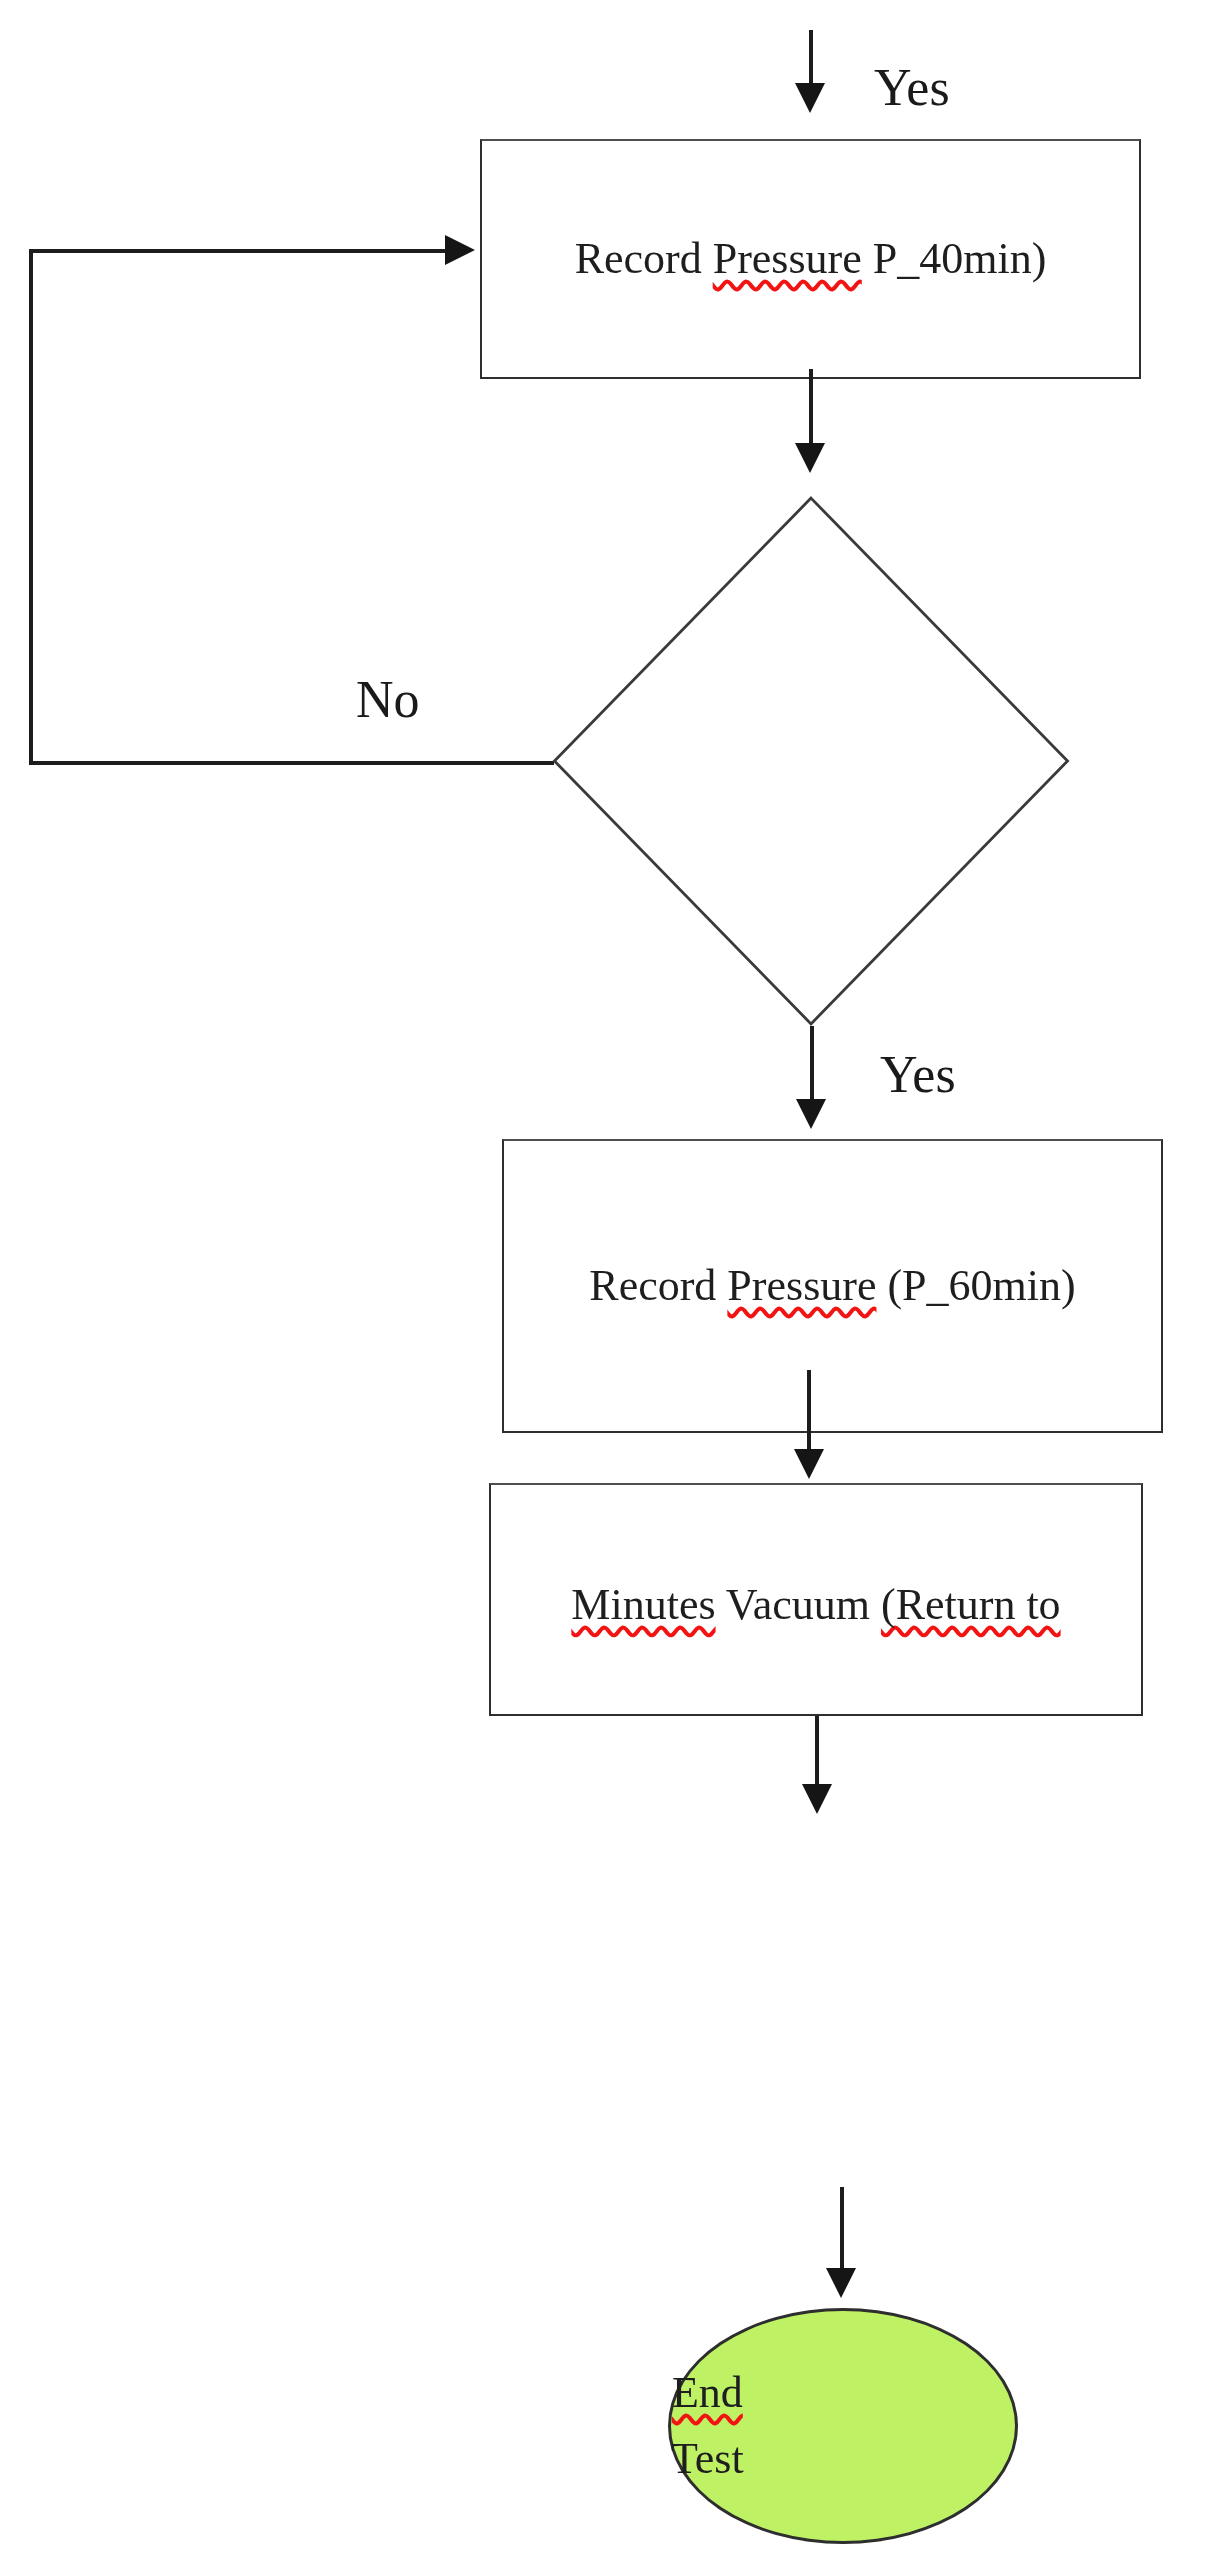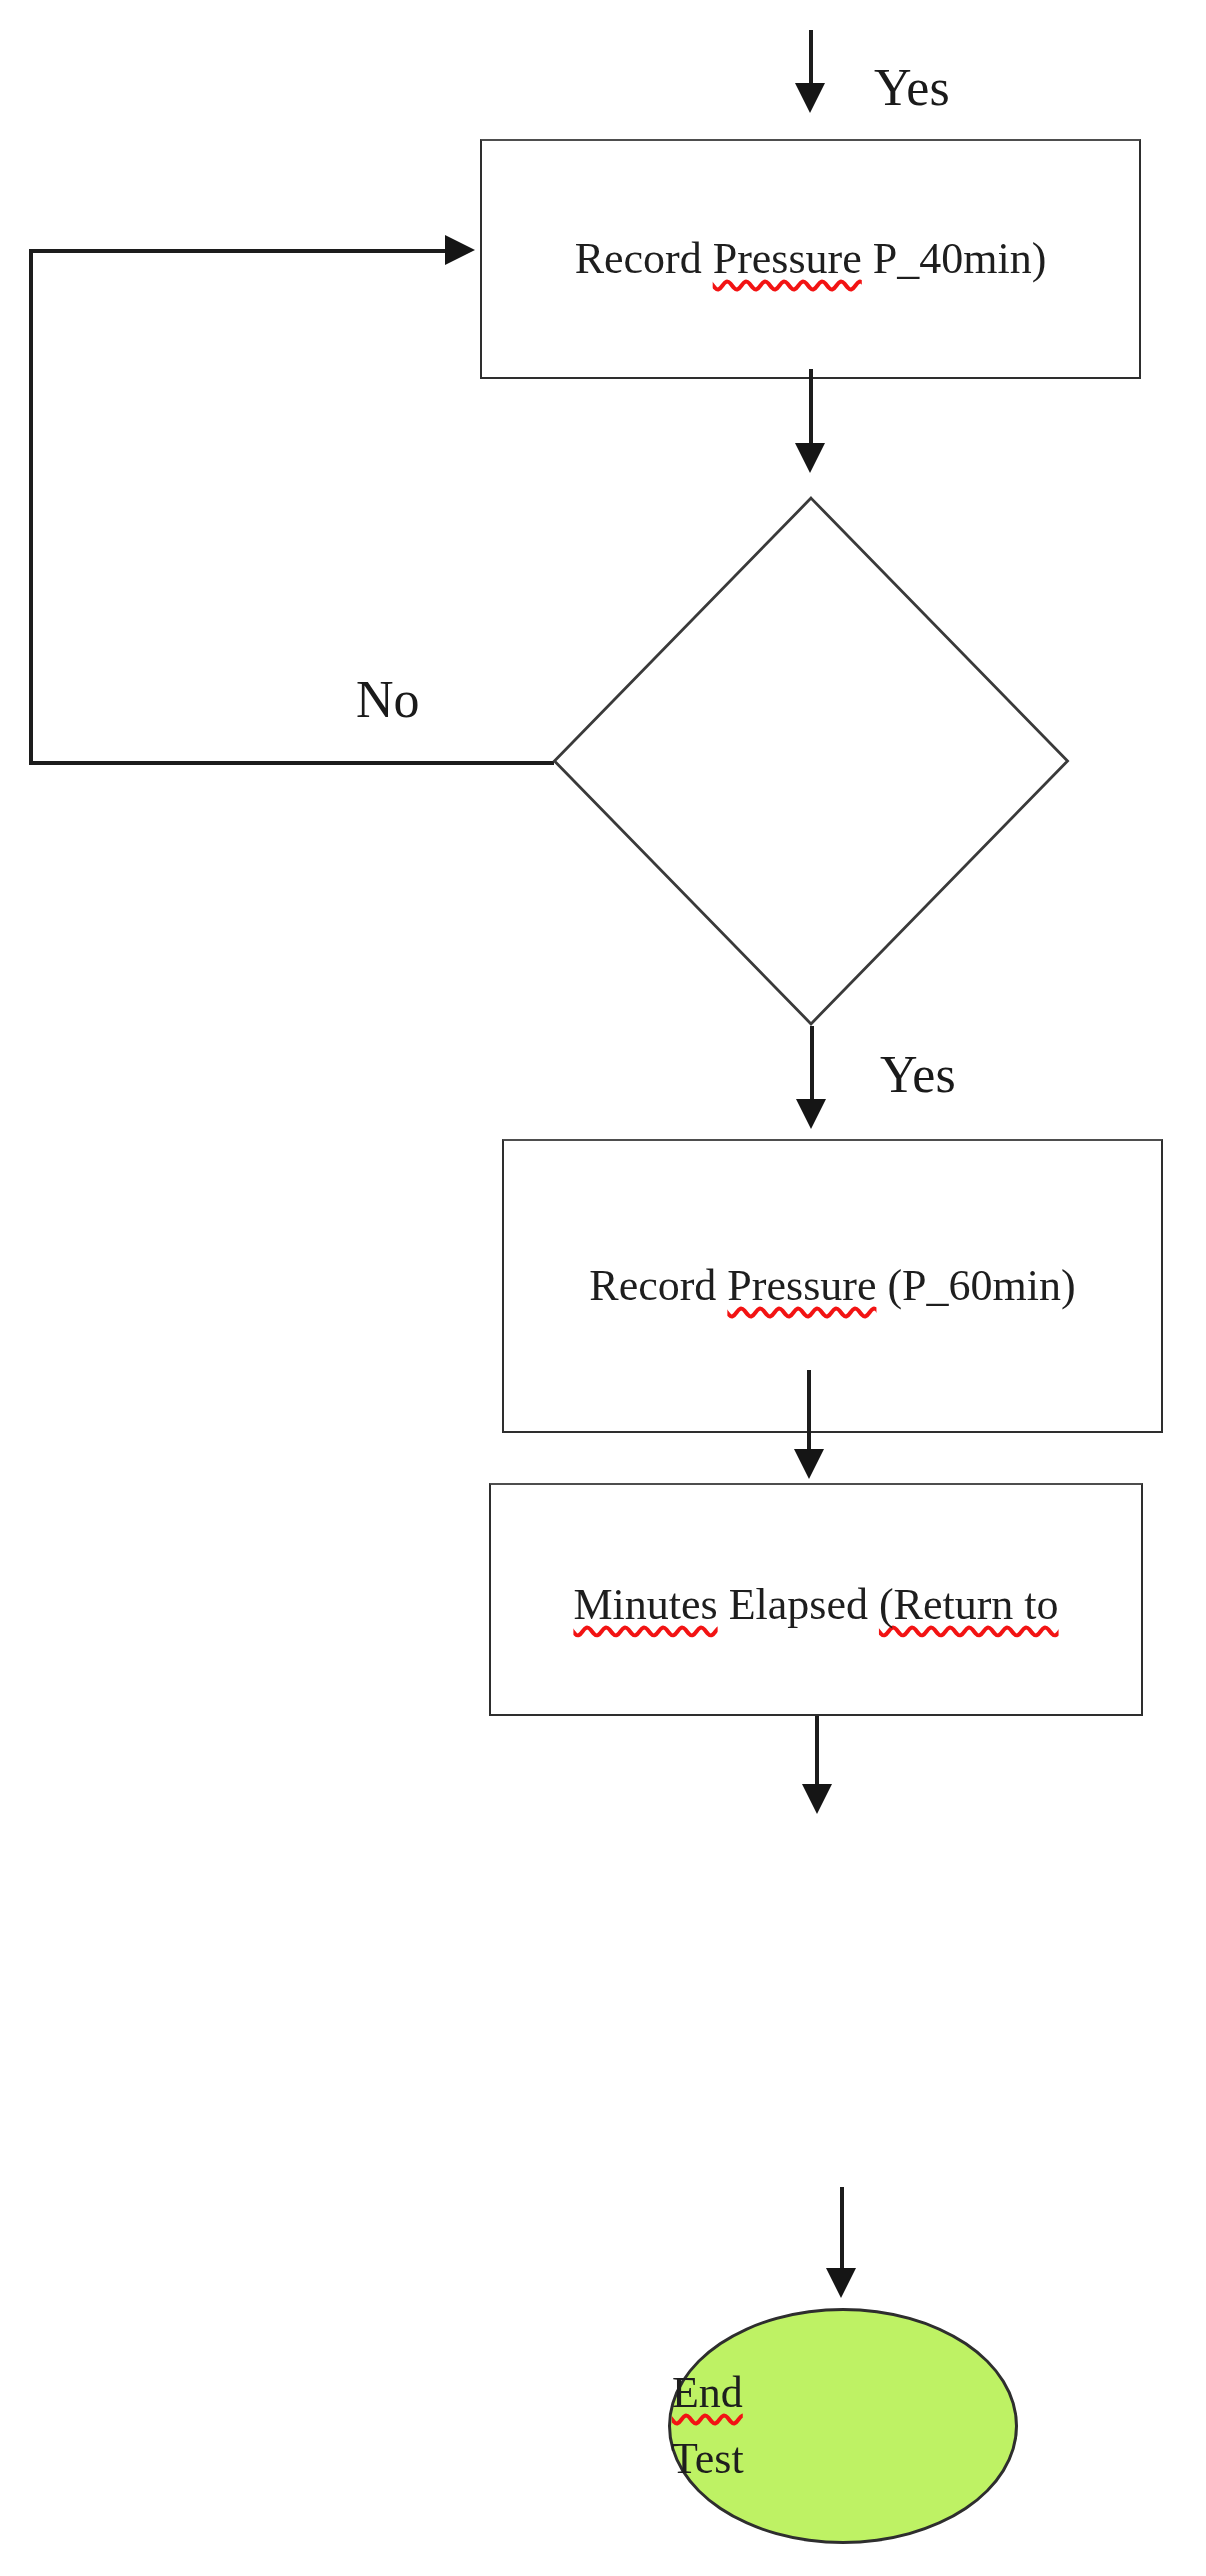--- a/index.html
+++ b/index.html
@@ -115,21 +115,21 @@
   <div class="edge-label" style="left:880px; top:1046px;">Yes</div>
 
   <div class="process" style="left:454px; top:1139px; width:661px; height:294px;margin-left:48px;">
     <p class="node-text"><span>Record </span><span class="sq">Pressure</span><span> (P_60min)</span></p>
   </div>
 
   <div class="vline" style="left:807px; top:1370px; height:80px;"></div>
   <div class="head-down" style="left:794px; top:1449px;"></div>
 
   <div class="process" style="left:489px; top:1483px; width:654px; height:233px; padding-top:10px;">
-    <p class="node-text"><span class="sq">Minutes</span><span> Elapsed </span><span class="sq">(Return to</span><br></p>
+    <p class="node-text"><span class="sq">Minutes</span><span> Vacuum </span><span class="sq">(Return to</span><br></p>
   </div>
 
   <div class="vline" style="left:815px; top:1716px; height:70px;"></div>
   <div class="head-down" style="left:802px; top:1784px;"></div>
 
 
   <div class="vline" style="left:840px; top:2187px; height:82px;"></div>
   <div class="head-down" style="left:826px; top:2268px;"></div>
 
   <div class="terminator" style="left:668px; top:2308px; width:350px; height:236px;">

